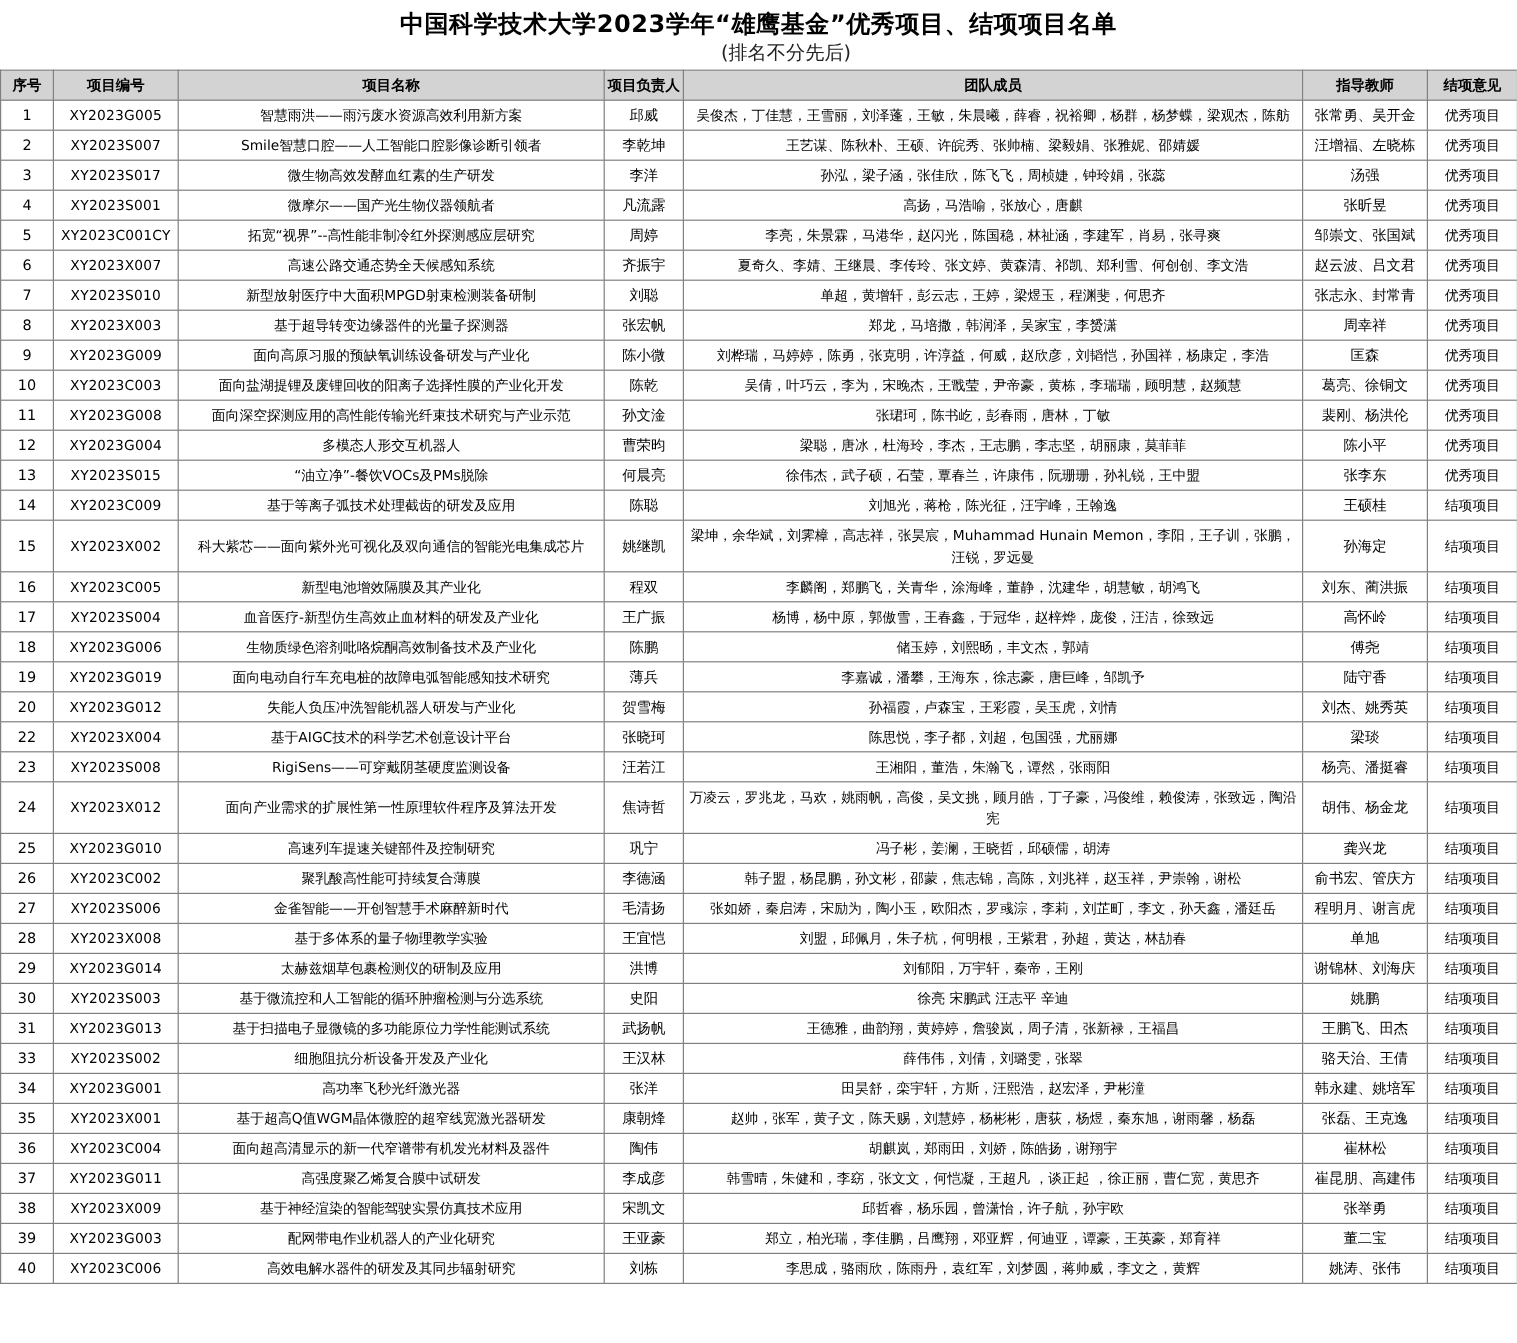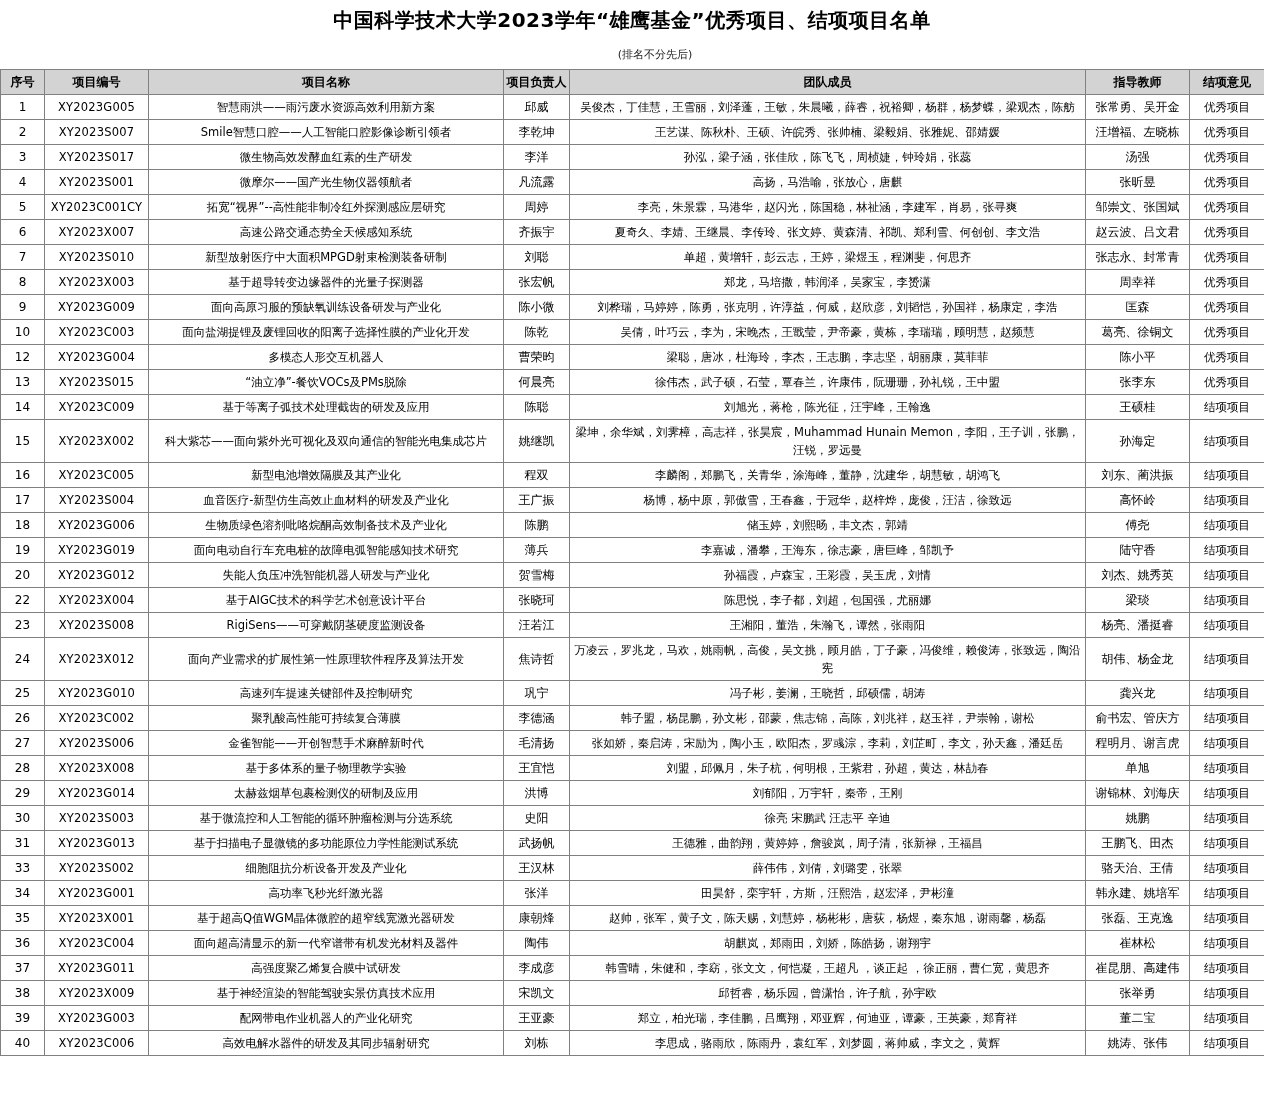--- a/index.html
+++ b/index.html
@@ -12,24 +12,24 @@
     color: #000;
   }
   .title-block { text-align: center; padding-top: 9px; }
   .doc-title {
     font-size: 20px;
     font-weight: bold;
     letter-spacing: 0.5px;
     line-height: 22px;
   }
   .doc-subtitle {
-    font-size: 11px;
+    font-size: 16px;
     color: #222;
     line-height: 15px;
-    margin-top: 16px;
+    margin-top: 5px;
     padding-left: 46px;
   }
   table.roster {
     width: 1264px;
     border-collapse: collapse;
     table-layout: fixed;
     margin-top: 7px;
   }
   .roster th, .roster td {
     border: 1px solid #808080;
@@ -164,20 +164,29 @@
       <tr>
         <td class="cell-no">10</td>
         <td class="cell-code">XY2023C003</td>
         <td class="cell-name">面向盐湖提锂及废锂回收的阳离子选择性膜的产业化开发</td>
         <td class="cell-leader">陈乾</td>
         <td class="cell-members">吴倩，叶巧云，李为，宋晚杰，王戬莹，尹帝豪，黄栋，李瑞瑞，顾明慧，赵频慧</td>
         <td class="cell-advisors">葛亮、徐铜文</td>
         <td class="cell-opinion">优秀项目</td>
       </tr>
       <tr>
+        <td class="cell-no">11</td>
+        <td class="cell-code">XY2023G008</td>
+        <td class="cell-name">面向深空探测应用的高性能传输光纤束技术研究与产业示范</td>
+        <td class="cell-leader">孙文淦</td>
+        <td class="cell-members">张珺珂，陈书屹，彭春雨，唐林，丁敏</td>
+        <td class="cell-advisors">裴刚、杨洪伦</td>
+        <td class="cell-opinion">优秀项目</td>
+      </tr>
+      <tr>
         <td class="cell-no">12</td>
         <td class="cell-code">XY2023G004</td>
         <td class="cell-name">多模态人形交互机器人</td>
         <td class="cell-leader">曹荣昀</td>
         <td class="cell-members">梁聪，唐冰，杜海玲，李杰，王志鹏，李志坚，胡丽康，莫菲菲</td>
         <td class="cell-advisors">陈小平</td>
         <td class="cell-opinion">优秀项目</td>
       </tr>
       <tr>
         <td class="cell-no">13</td>

